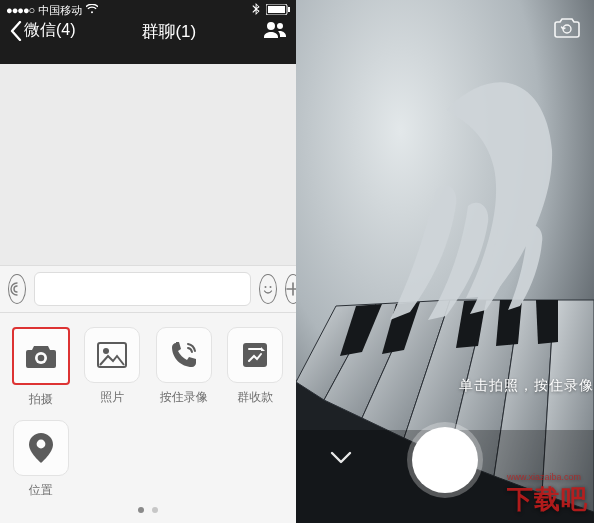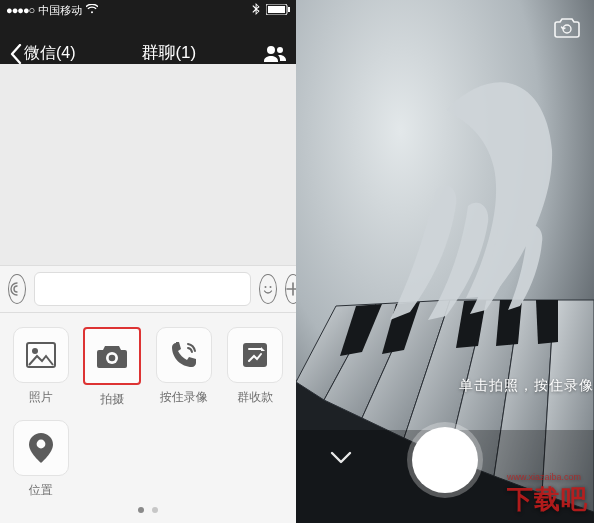--- a/index.html
+++ b/index.html
@@ -8,21 +8,21 @@
 .phone{position:relative;overflow:hidden}
 .left{width:296px;height:523px;background:#fff;display:flex;flex-direction:column}
 .right{width:298px;height:523px;background:#2b3036;position:relative}
 
 
 .status{height:20px;background:#1c1c1c;color:#fff;font-size:11px;display:flex;align-items:center;justify-content:space-between;padding:0 6px}
 .status .dots{letter-spacing:-1px}
 .status .carrier{display:flex;align-items:center;gap:4px}
 .status .sig{font-size:10px}
 .status .icons{display:flex;align-items:center;gap:6px}
-.nav{height:44px;background:#1c1c1c;color:#fff;display:flex;align-items:flex-end;justify-content:space-between;padding:0 10px}
+.nav{height:44px;background:#1c1c1c;color:#fff;display:flex;align-items:flex-start;justify-content:space-between;padding:0 10px}
 .nav .back{display:flex;align-items:center;font-size:16px}
 .nav .back svg{margin-right:2px}
 .nav .title{font-size:17px;font-weight:500}
 .nav .pbtn svg{display:block}
 .chat{flex:1;background:#ebebeb}
 .inputbar{height:48px;background:#f5f5f5;border-top:1px solid #ddd;border-bottom:1px solid #ddd;display:flex;align-items:center;padding:0 8px;gap:8px}
 .inputbar .circle{width:30px;height:30px;border:1.5px solid #7c7c7c;border-radius:50%;display:flex;align-items:center;justify-content:center;color:#7c7c7c;font-size:15px}
 .inputbar input{flex:1;height:34px;border:1px solid #ddd;border-radius:6px;background:#fff;padding:0 8px;font-size:15px}
 .panel{background:#f5f5f5;padding:14px 10px 6px}
 .grid{display:grid;grid-template-columns:repeat(4,1fr);gap:12px 10px}
@@ -113,38 +113,38 @@
       <div class="circle">
         <svg width="14" height="14" viewBox="0 0 14 14">
             <path d="M7 1v12M1 7h12" stroke="#7c7c7c" stroke-width="1.6" stroke-linecap="round"></path>
           </svg>
       </div>
     </div>
 
     <div class="panel">
       <div class="grid" id="grid">
           <div class="cell">
-            <div class="tile">
-              <svg width="30" height="26" viewBox="0 0 30 26">
-                <rect x="1" y="1" width="28" height="24" rx="2" fill="none" stroke="#5b5b5b" stroke-width="2"></rect>
-                <circle cx="9" cy="9" r="3" fill="#5b5b5b"></circle>
-                <path d="M3 23l8-9 5 5 4-5 7 9" fill="none" stroke="#5b5b5b" stroke-width="2"></path>
-              </svg>
-            </div>
-            <div class="lab">照片</div>
-          </div>
-          <div class="cell">
             <div class="tile hl">
               <svg width="32" height="26" viewBox="0 0 32 26">
                 <path d="M3 7h4l2-4h14l2 4h4a2 2 0 012 2v14a2 2 0 01-2 2H3a2 2 0 01-2-2V9a2 2 0 012-2z" fill="#5b5b5b"></path>
                 <circle cx="16" cy="15" r="6" fill="#fcfcfc"></circle>
                 <circle cx="16" cy="15" r="3.3" fill="#5b5b5b"></circle>
               </svg>
             </div>
             <div class="lab">拍摄</div>
+          </div>
+          <div class="cell">
+            <div class="tile">
+              <svg width="30" height="26" viewBox="0 0 30 26">
+                <rect x="1" y="1" width="28" height="24" rx="2" fill="none" stroke="#5b5b5b" stroke-width="2"></rect>
+                <circle cx="9" cy="9" r="3" fill="#5b5b5b"></circle>
+                <path d="M3 23l8-9 5 5 4-5 7 9" fill="none" stroke="#5b5b5b" stroke-width="2"></path>
+              </svg>
+            </div>
+            <div class="lab">照片</div>
           </div>
           <div class="cell">
             <div class="tile">
               <svg width="30" height="30" viewBox="0 0 30 30">
                 <path d="M7 3c-2 0-4 2-4 4 0 11 9 20 20 20 2 0 4-2 4-4v-4l-7-2-2 3c-4-2-7-5-9-9l3-2-2-7H7z" fill="#5b5b5b"></path>
                 <path d="M19 4a9 9 0 017 7M19 8a5 5 0 014 4" fill="none" stroke="#5b5b5b" stroke-width="2" stroke-linecap="round"></path>
               </svg>
             </div>
             <div class="lab">按住录像</div>
           </div>

